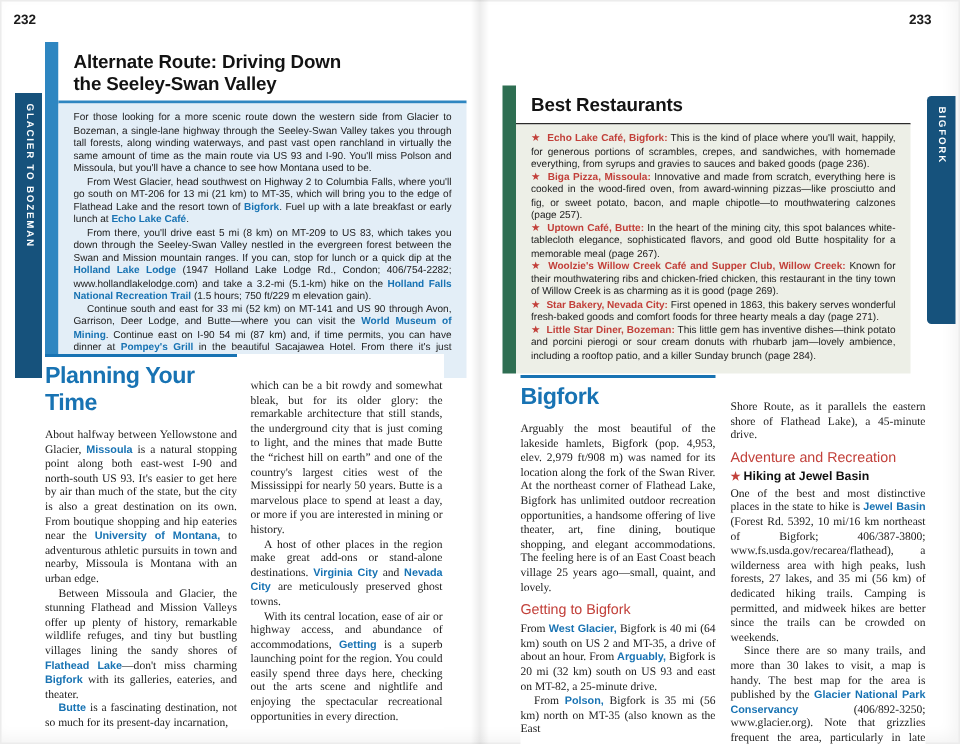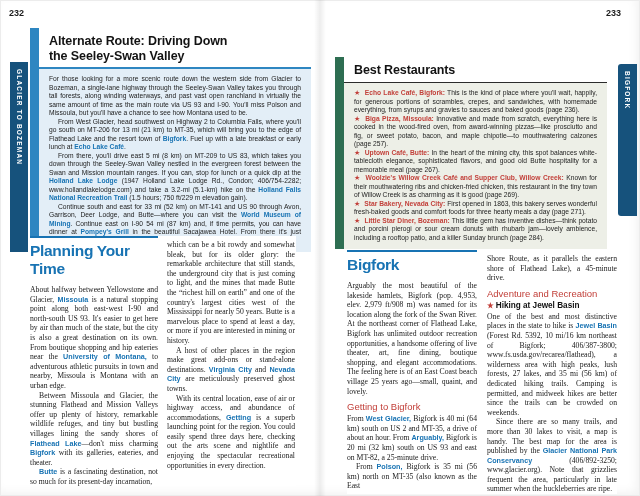--- a/index.html
+++ b/index.html
@@ -46,21 +46,21 @@
   .star{color:var(--accent-red,#c2403a);font-size:7px;margin-right:2px;}
   .rname{font-weight:bold;color:var(--accent-red,#c2403a);}
   .rtext{color:#222;}
 
   
   .section{position:absolute;display:flex;background:#fff;}
   .section-left{left:30px;top:236px;width:266px;gap:9px;}
   .section-right{left:27px;top:250px;width:270px;gap:10px;}
   .col{width:128px;flex:none;min-width:0;}
   .section-right .col{width:130px;}
-  .col2-pad{padding-top:4px;}
+  .col2-pad{padding-top:16px;}
   .sec-rule{height:2px;background:var(--heading-blue,#1873b3);margin-bottom:4px;}
   .sec-heading{margin:0 0 7px;font-size:15.5px;font-weight:bold;color:var(--heading-blue,#1873b3);
                letter-spacing:-0.3px;}
   p.serif{font-family:"Liberation Serif",serif;font-size:7.7px;line-height:9.6px;
           text-align:justify;color:#1a1a1a;margin:0;}
   p.serif.ind{text-indent:9px;}
   .subhead{font-weight:normal;font-size:9.5px;color:var(--accent-red,#c2403a);margin:5px 0 2px;}
   .subsub{font-weight:bold;font-size:8.2px;color:#111;margin:0 0 2px;}
   .subsub .star{font-size:7.5px;}
 

